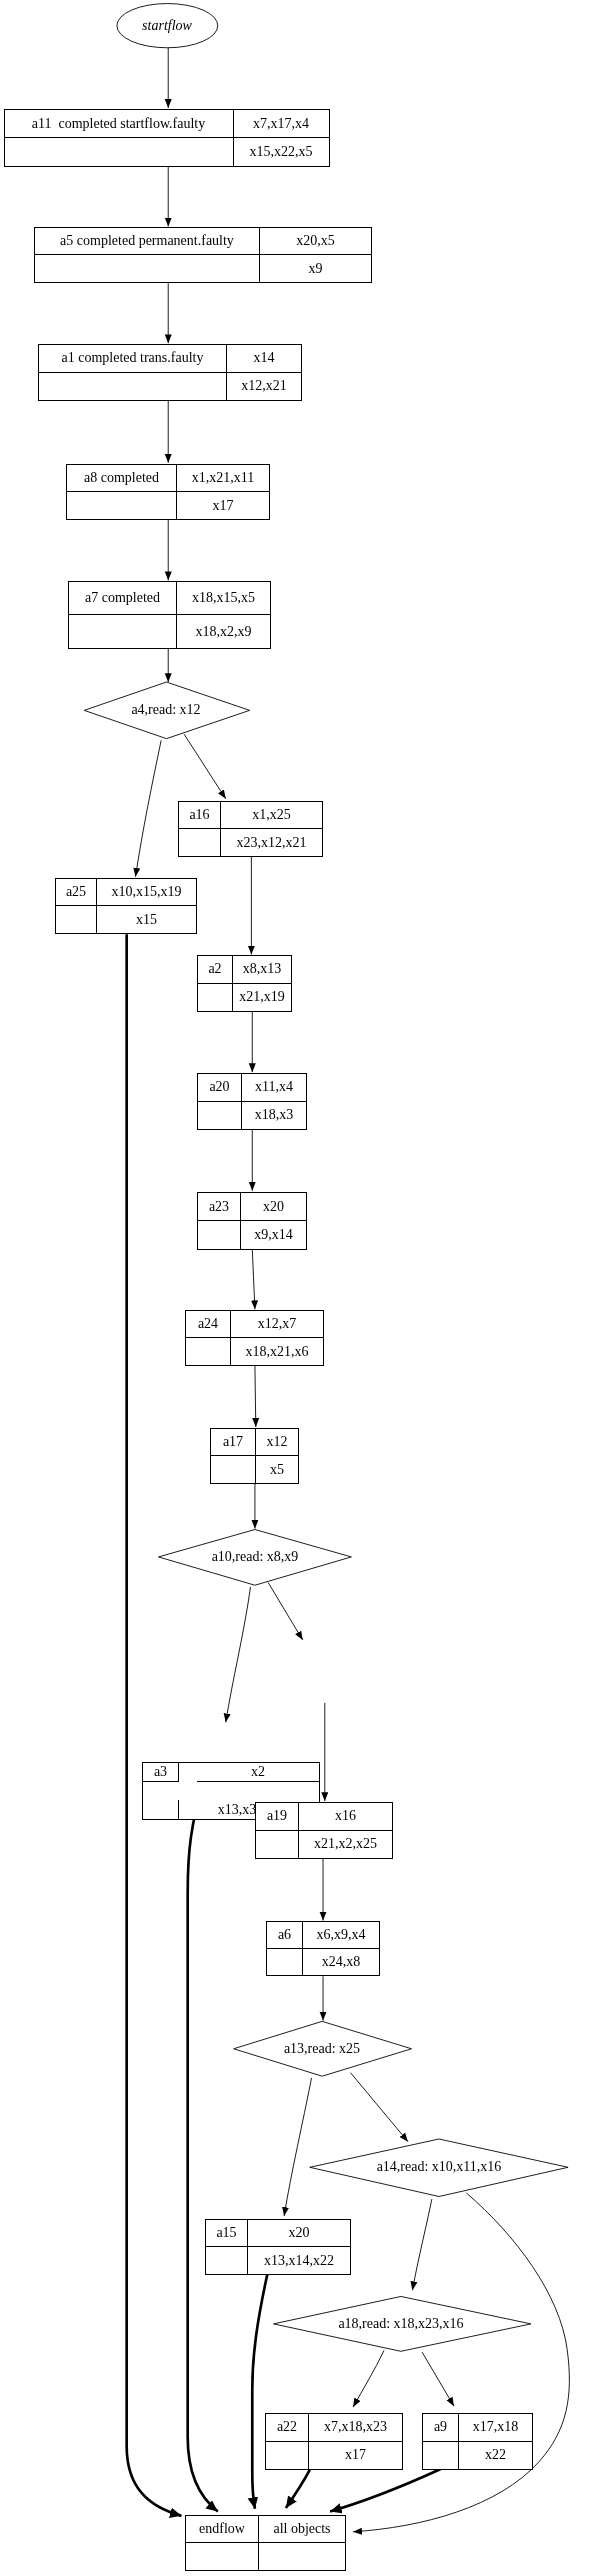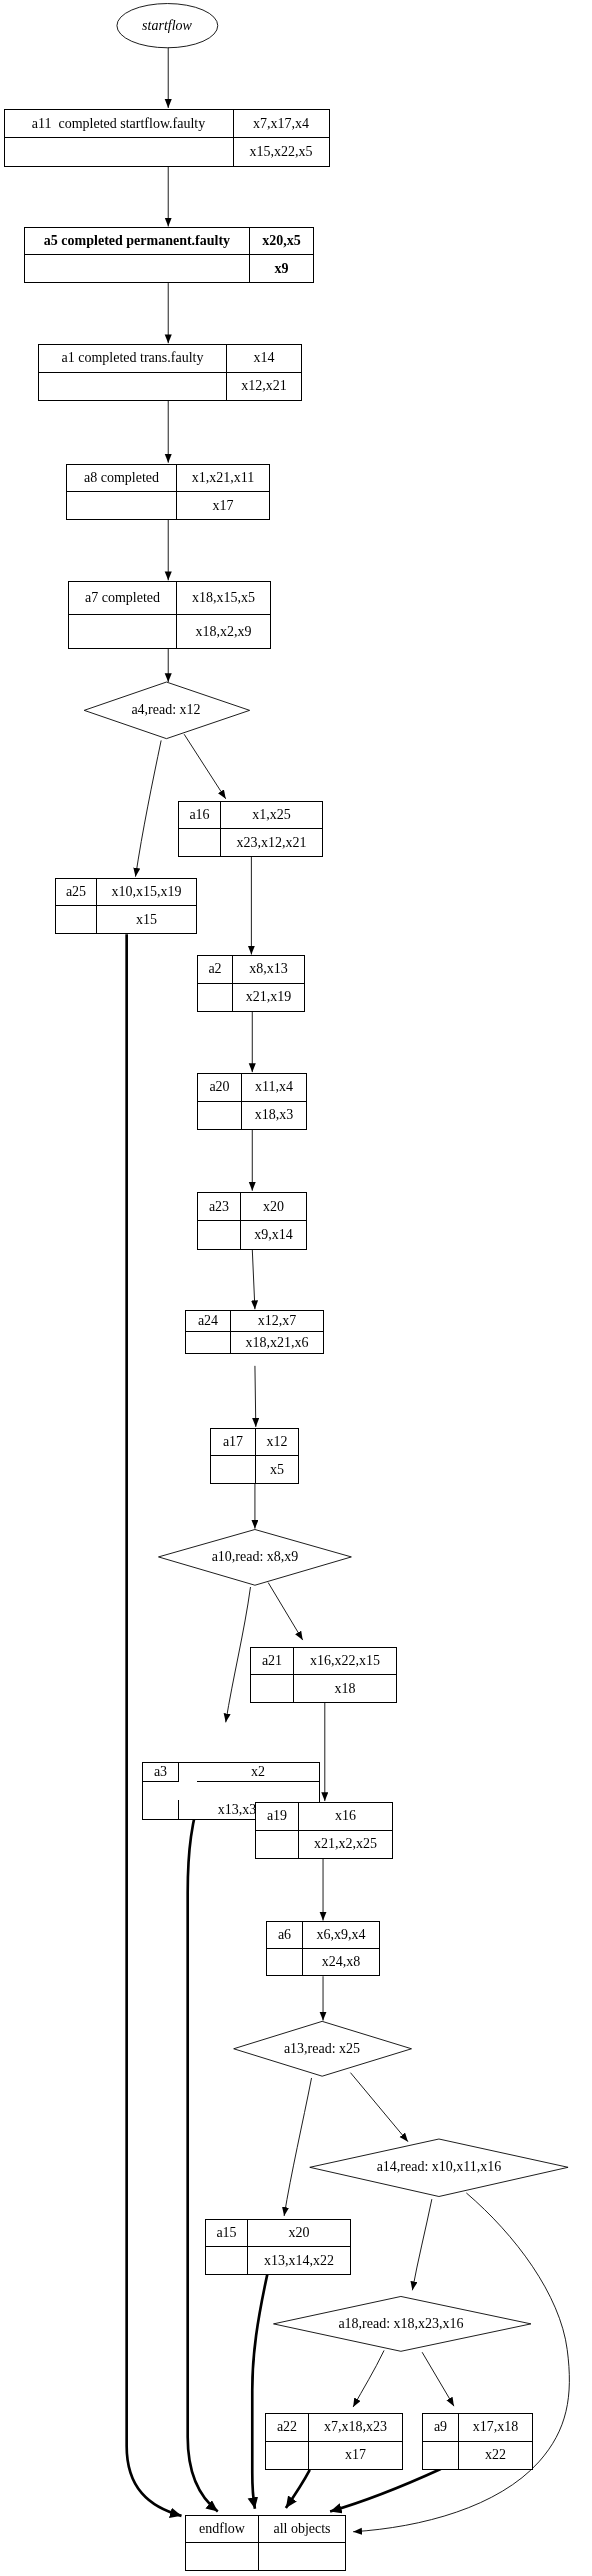--- a/index.html
+++ b/index.html
@@ -105,21 +105,21 @@
   <div class="shape-label" style="left:439px;top:2167px;">a14,read: x10,x11,x16</div>
   <div class="shape-label" style="left:401px;top:2324px;">a18,read: x18,x23,x16</div>
 
   <div class="record" style="left:3.5px;top:109px;width:326px;height:58px;--lc:229px;">
     <div class="cell c1 r1">a11  completed startflow.faulty</div>
     <div class="cell r1">x7,x17,x4</div>
     <div class="cell c1"></div>
     <div class="cell">x15,x22,x5</div>
   </div>
 
-  <div class="record" style="left:24px;top:227px;width:290px;height:56px;font-weight:bold;--lc:225px;">
+  <div class="record" style="left:34px;top:227px;width:338px;height:56px;--lc:225px;">
     <div class="cell c1 r1">a5 completed permanent.faulty</div>
     <div class="cell r1">x20,x5</div>
     <div class="cell c1"></div>
     <div class="cell">x9</div>
   </div>
 
   <div class="record" style="left:38px;top:344px;width:264px;height:57px;--lc:188px;">
     <div class="cell c1 r1">a1 completed trans.faulty</div>
     <div class="cell r1">x14</div>
     <div class="cell c1"></div>
@@ -147,61 +147,55 @@
     <div class="cell">x23,x12,x21</div>
   </div>
 
   <div class="record" style="left:55px;top:878px;width:142px;height:56px;--lc:41px;">
     <div class="cell c1 r1">a25</div>
     <div class="cell r1">x10,x15,x19</div>
     <div class="cell c1"></div>
     <div class="cell">x15</div>
   </div>
 
-  <div class="record" style="left:197px;top:955px;width:108px;height:57px;--lc:35px;">
+  <div class="record" style="left:197px;top:955px;width:95px;height:57px;--lc:35px;">
     <div class="cell c1 r1">a2</div>
     <div class="cell r1">x8,x13</div>
     <div class="cell c1"></div>
     <div class="cell">x21,x19</div>
   </div>
 
   <div class="record" style="left:197px;top:1073px;width:110px;height:57px;--lc:44px;">
     <div class="cell c1 r1">a20</div>
     <div class="cell r1">x11,x4</div>
     <div class="cell c1"></div>
     <div class="cell">x18,x3</div>
   </div>
 
   <div class="record" style="left:197px;top:1192px;width:110px;height:58px;--lc:43px;">
     <div class="cell c1 r1">a23</div>
     <div class="cell r1">x20</div>
     <div class="cell c1"></div>
     <div class="cell">x9,x14</div>
   </div>
 
-  <div class="record" style="left:185px;top:1310px;width:139px;height:44px;--lc:45px;">
+  <div class="record" style="left:185px;top:1310px;width:139px;height:56px;--lc:45px;">
     <div class="cell c1 r1">a24</div>
     <div class="cell r1">x12,x7</div>
     <div class="cell c1"></div>
     <div class="cell">x18,x21,x6</div>
   </div>
 
   <div class="record" style="left:210px;top:1428px;width:89px;height:56px;--lc:45px;">
     <div class="cell c1 r1">a17</div>
     <div class="cell r1">x12</div>
     <div class="cell c1"></div>
     <div class="cell">x5</div>
   </div>
 
-  <div class="record" style="left:250px;top:1647px;width:147px;height:56px;--lc:43px;">
-    <div class="cell c1 r1">a21</div>
-    <div class="cell r1">x16,x22,x15</div>
-    <div class="cell c1"></div>
-    <div class="cell">x18</div>
-  </div>
 
   <div class="record" style="left:142px;top:1762px;width:178px;height:58px;gap:18px;--lc:36px;">
     <div class="cell c1 r1">a3</div>
     <div class="cell r1">x2</div>
     <div class="cell c1"></div>
     <div class="cell">x13,x3,x19,x5</div>
   </div>
 
   <div class="record" style="left:255px;top:1802px;width:138px;height:57px;--lc:43px;">
     <div class="cell c1 r1">a19</div>

